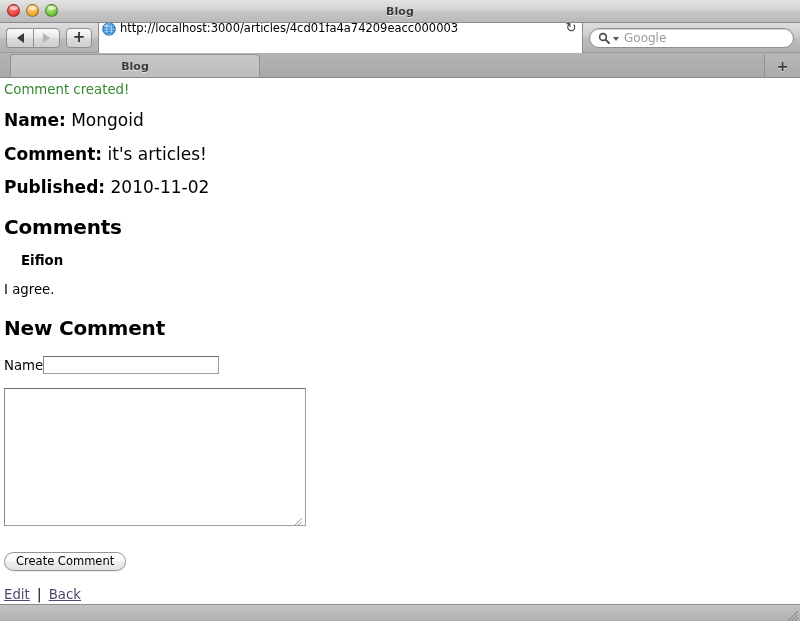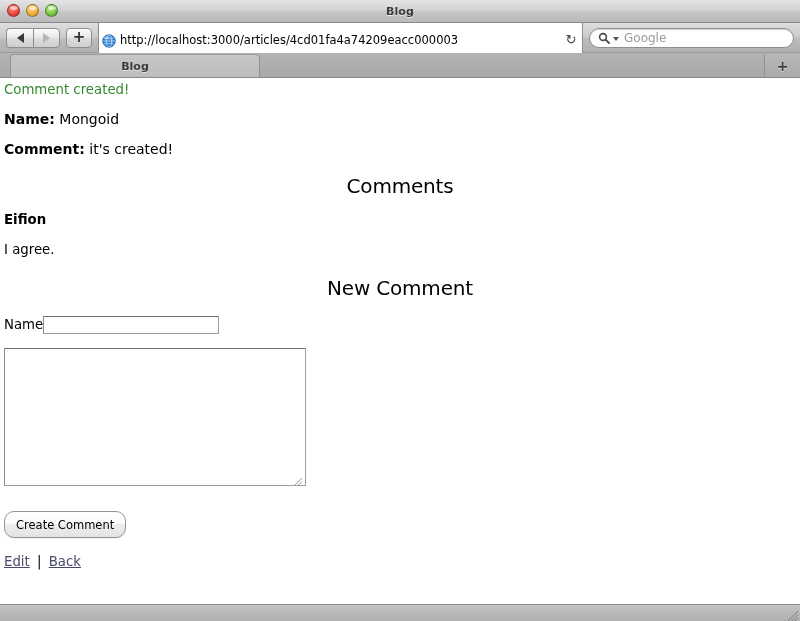--- a/index.html
+++ b/index.html
@@ -91,21 +91,21 @@
   .plus-glyph {
     font-size: 15px; line-height: 13px; font-weight: bold; color: #2f2f2f;
   }
 
   .urlfield {
     flex: 1 1 auto;
     height: 36px;
     background: #ffffff;
     border: 1px solid #8e8e8e;
     border-radius: 3px;
-    display: flex; align-items: flex-end;
+    display: flex; align-items: flex-start;
     padding: 0 4px 8px 3px;
     box-sizing: border-box;
     box-shadow: inset 0 1px 1px rgba(0,0,0,0.18);
     min-width: 0;
   }
   .favicon {
     width: 14px; height: 14px; flex: 0 0 14px;
     margin-right: 4px;
   }
   .url-text {
@@ -189,38 +189,37 @@
     color: #000000;
     line-height: 1.15;
   }
   .notice {
     color: #348a2e;
     font-size: 13.3px;
     margin: 0 0 14px 0;
   }
   .field-line {
     margin: 0 0 14px 0;
-    font-size: 14px;
+    font-size: 17px;
   }
   .field-line b { font-weight: bold; }
   .field-line span { }
 
   h2.section {
     font-size: 20px;
-    font-weight: normal;
+    font-weight: bold;
     margin: 18px 0 14px 0;
     letter-spacing: -0.2px;
-    text-align: center;
   }
   h2.section.newcomment { margin-top: 20px; margin-bottom: 16px; }
 
   h4.author {
     font-size: 13.3px;
     font-weight: bold;
-    margin: 0 0 14px 0;
+    margin: 0 0 14px 17px;
   }
   p.comment-body {
     margin: 0 0 18px 0;
     font-size: 13.3px;
   }
 
   .form-row {
     display: flex; align-items: center;
     margin-bottom: 14px;
   }
@@ -258,21 +257,21 @@
     position: absolute;
     right: 3px; bottom: 25px;
     width: 9px; height: 9px;
     pointer-events: none;
   }
 
   button.aqua {
     font-family: "DejaVu Sans", sans-serif;
     font-size: 11.5px;
     color: #000;
-    height: 27px;
+    height: 19px;
     padding: 0 11px;
     border: 1px solid #949494;
     border-radius: 10px;
     background: linear-gradient(to bottom, #ffffff 0%, #fbfbfb 45%, #ededed 52%, #e3e3e3 100%);
     box-shadow: 0 1px 0 rgba(0,0,0,0.06);
     cursor: default;
     display: inline-block;
     margin-bottom: 16px;
   }
 
@@ -367,23 +366,27 @@
 
       <p class="notice">Comment created!</p>
 
       <p class="field-line">
         <b>Name:</b>
         <span>Mongoid</span>
       </p>
 
       <p class="field-line">
         <b>Comment:</b>
-        <span>it's created!</span>
+        <span>it's articles!</span>
       </p>
 
+      <p class="field-line">
+        <b>Published:</b>
+        <span>2010-11-02</span>
+      </p>
 
       <h2 class="section">Comments</h2>
 
       <div>
         <h4 class="author">Eifion</h4>
         <p class="comment-body">I agree.</p>
       </div>
 
       <h2 class="section newcomment">New Comment</h2>
 

